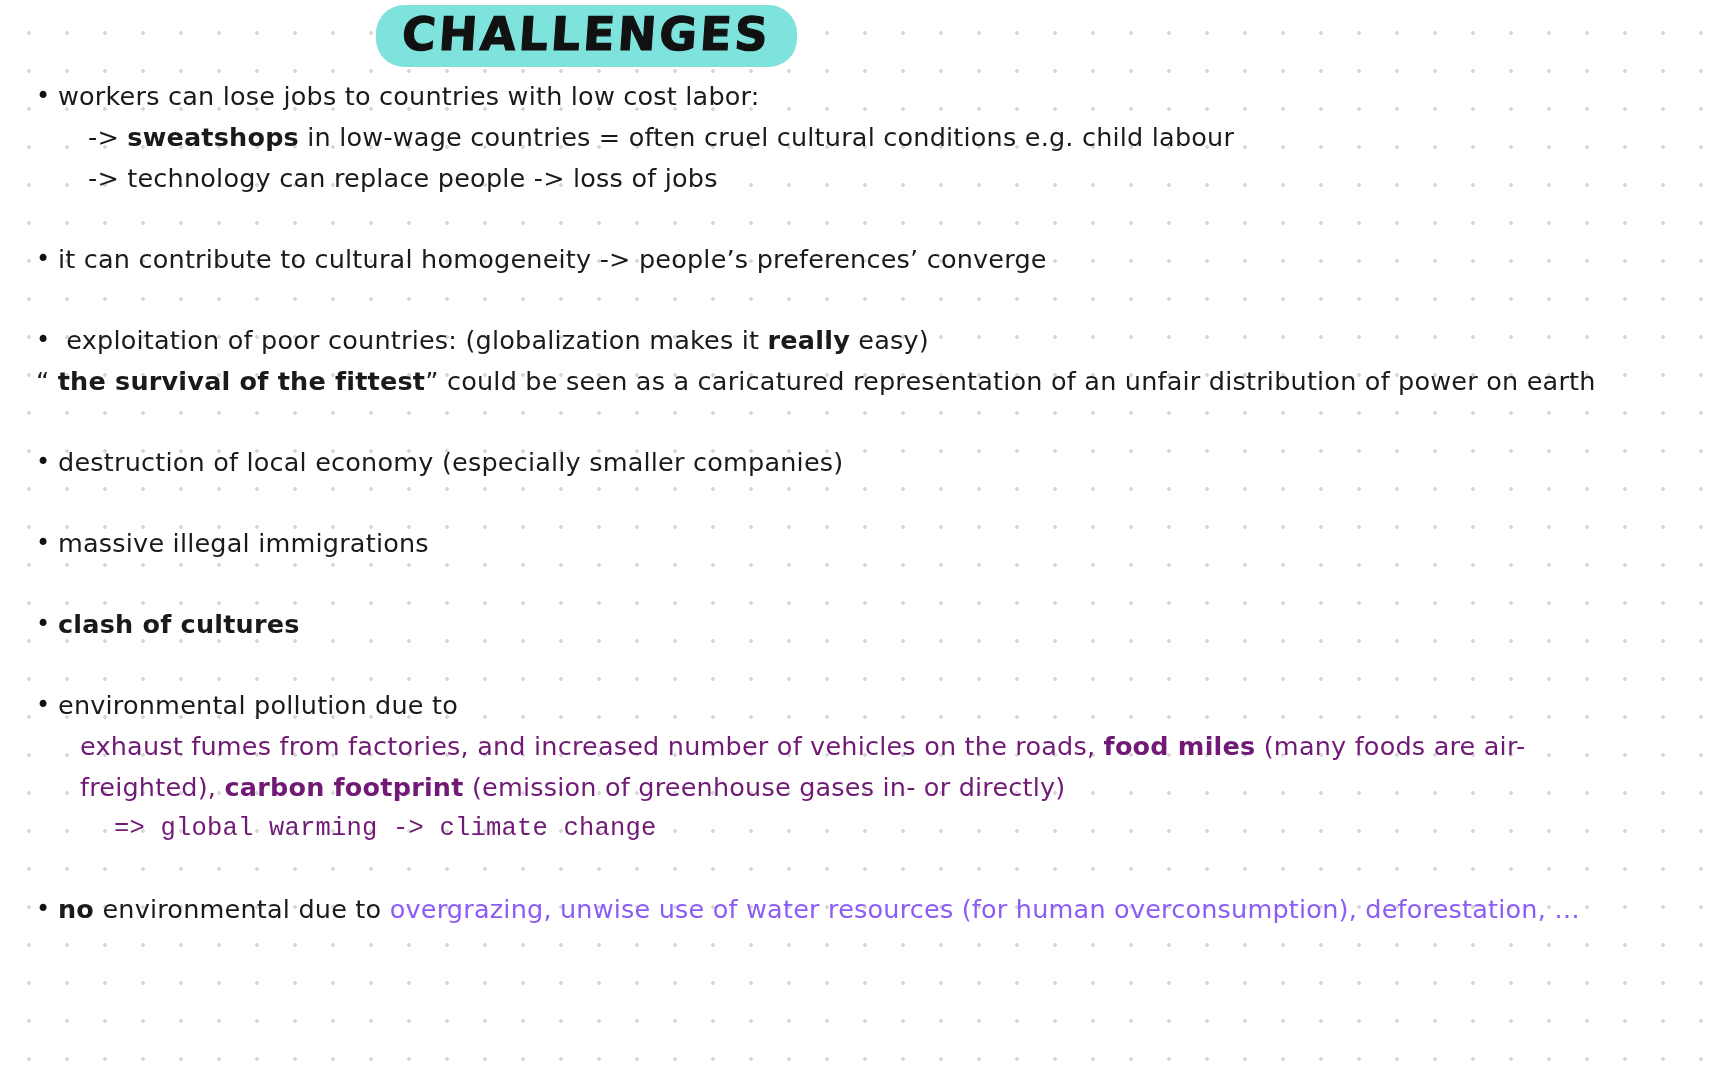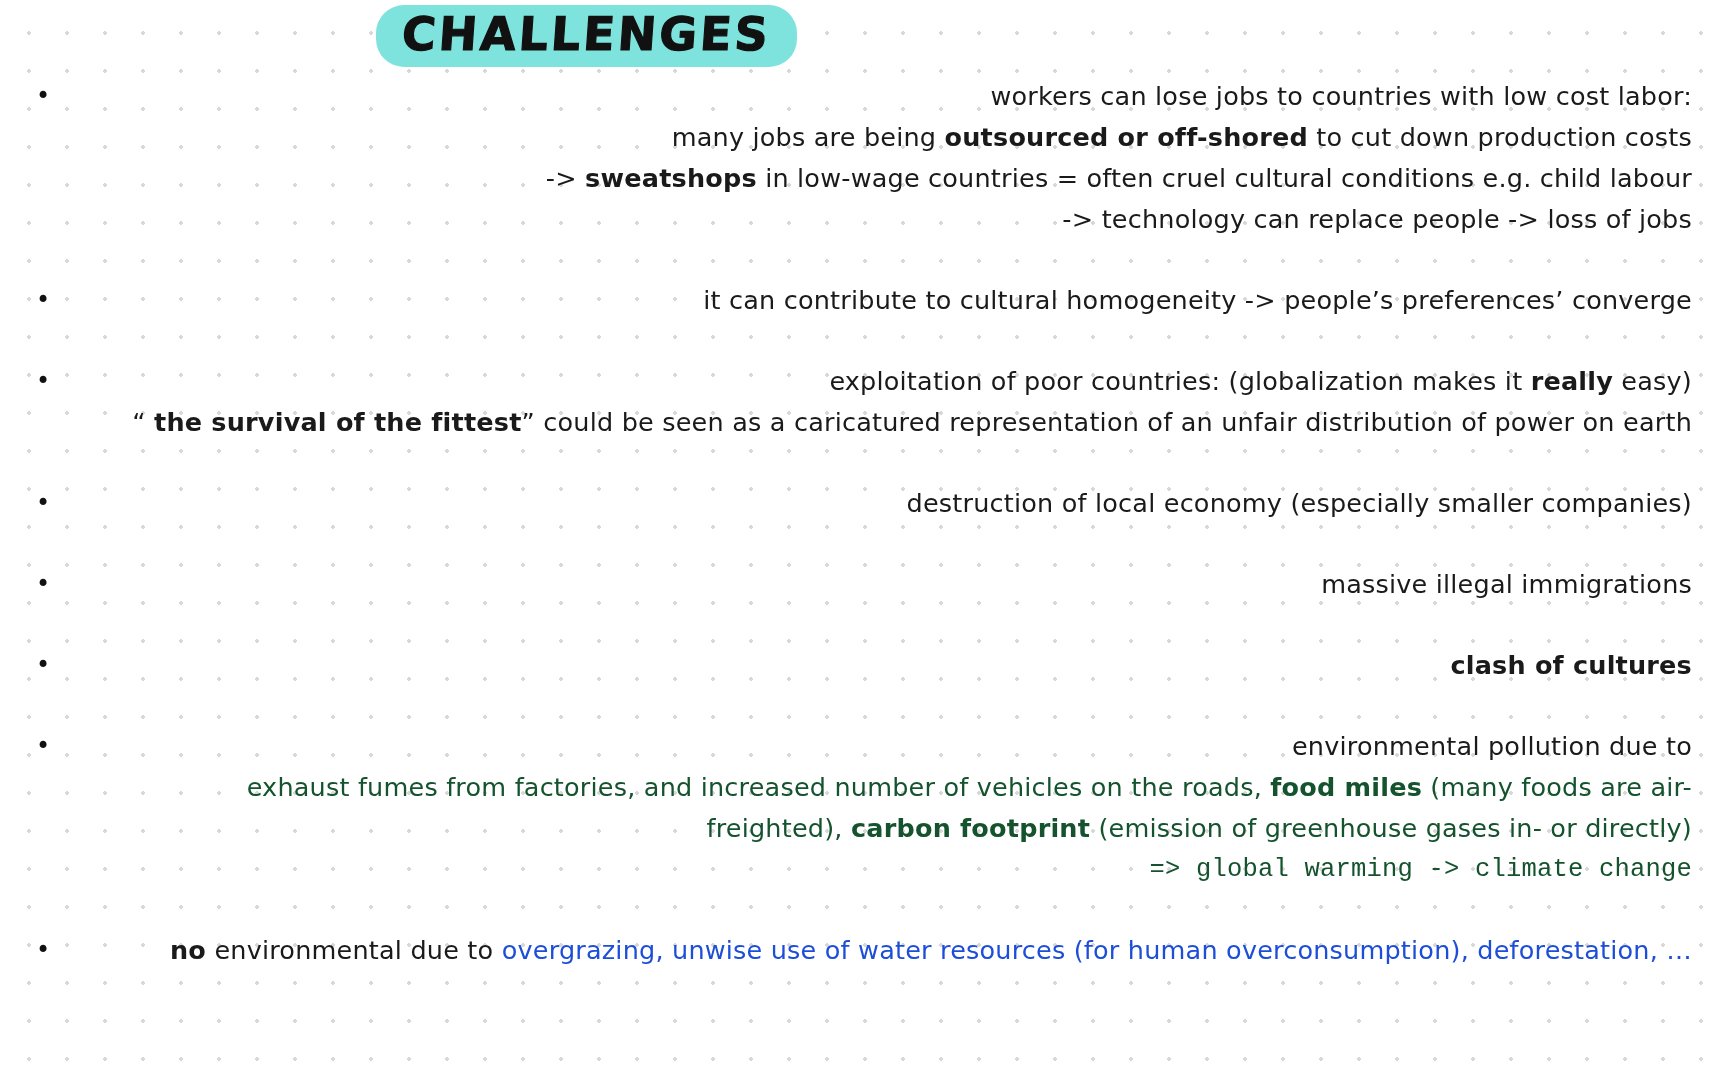--- a/index.html
+++ b/index.html
@@ -61,63 +61,62 @@
   .content {
     margin-top: 4px;
     font-size: 25.5px;
     line-height: 41px;
     letter-spacing: 0.2px;
   }
 
   .block { margin-bottom: 0; }
   .spacer { height: 40px; }
 
-  .line { white-space: pre-wrap; text-align: right; }
+  .line { white-space: pre-wrap; }
 
   .bullet-line {
     display: flex;
     align-items: flex-start;
   }
   .bullet-dot {
     width: 22px;
     flex: 0 0 22px;
     font-size: 24px;
     line-height: 41px;
     color: #111;
   }
   .bullet-body { flex: 1; }
 
   .indent-1 { padding-left: 52px; }
   .indent-2 { padding-left: 44px; }
   .indent-3 { padding-left: 78px; font-family: Liberation Mono, monospace; }
 
   b, .b { font-weight: bold; }
   .u { text-underline-offset: 4px; }
-  .grey { color: #1d4ed8; }
-  .grey-dark { color: #14532d; }
+  .grey { color: #8b5cf6; }
+  .grey-dark { color: #701a75; }
 </style>
 </head>
 <body>
 
 <div class="page">
 
   <div class="title-wrap">
     <span class="title-highlight">
       <span class="title-text">CHALLENGES</span>
     </span>
   </div>
 
   <div class="content">
 
     <div class="block">
       <div class="bullet-line">
         <span class="bullet-dot">•</span>
         <span class="bullet-body line">workers can lose jobs to countries with low cost labor:</span>
       </div>
-      <div class="line"><span>many jobs are being </span><b>outsourced or off-shored</b><span> to cut down production costs</span></div>
       <div class="line indent-1"><span>-&gt; </span><b>sweatshops</b><span> in low-wage countries = often cruel cultural conditions e.g. </span><span class="u">child labour</span></div>
       <div class="line indent-1">-&gt; technology can replace people -&gt; loss of jobs</div>
     </div>
 
     <div class="spacer"></div>
 
     <div class="block">
       <div class="bullet-line">
         <span class="bullet-dot">•</span>
         <span class="bullet-body line">it can contribute to cultural homogeneity -&gt; people’s preferences’ converge</span>

